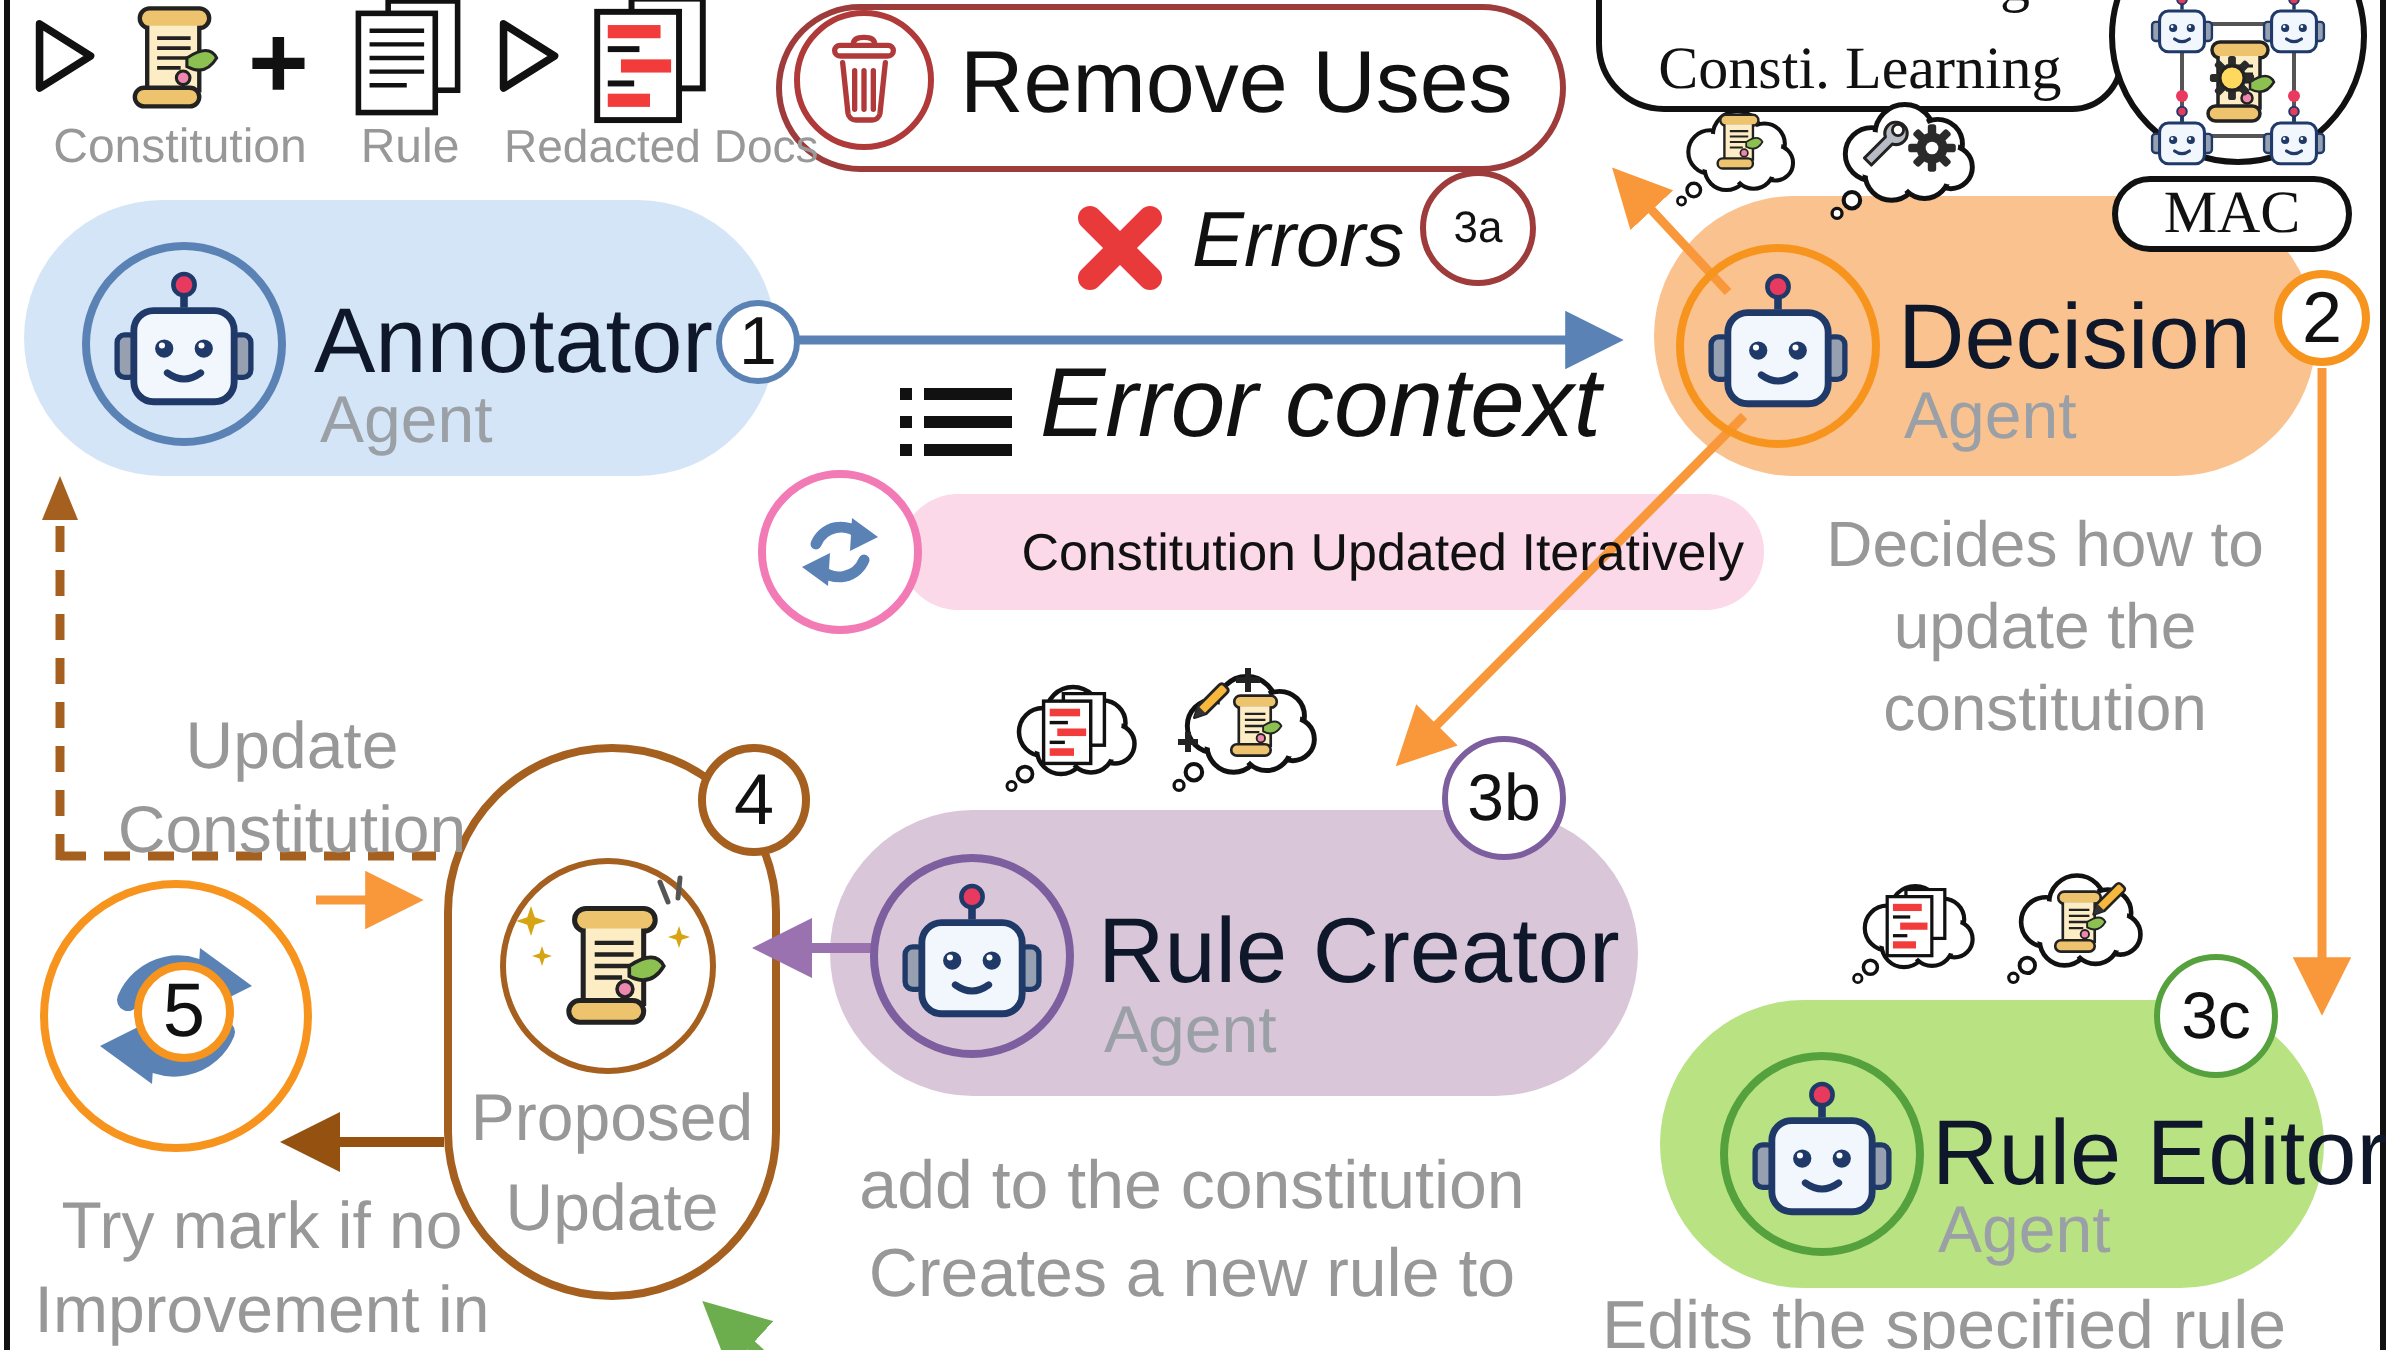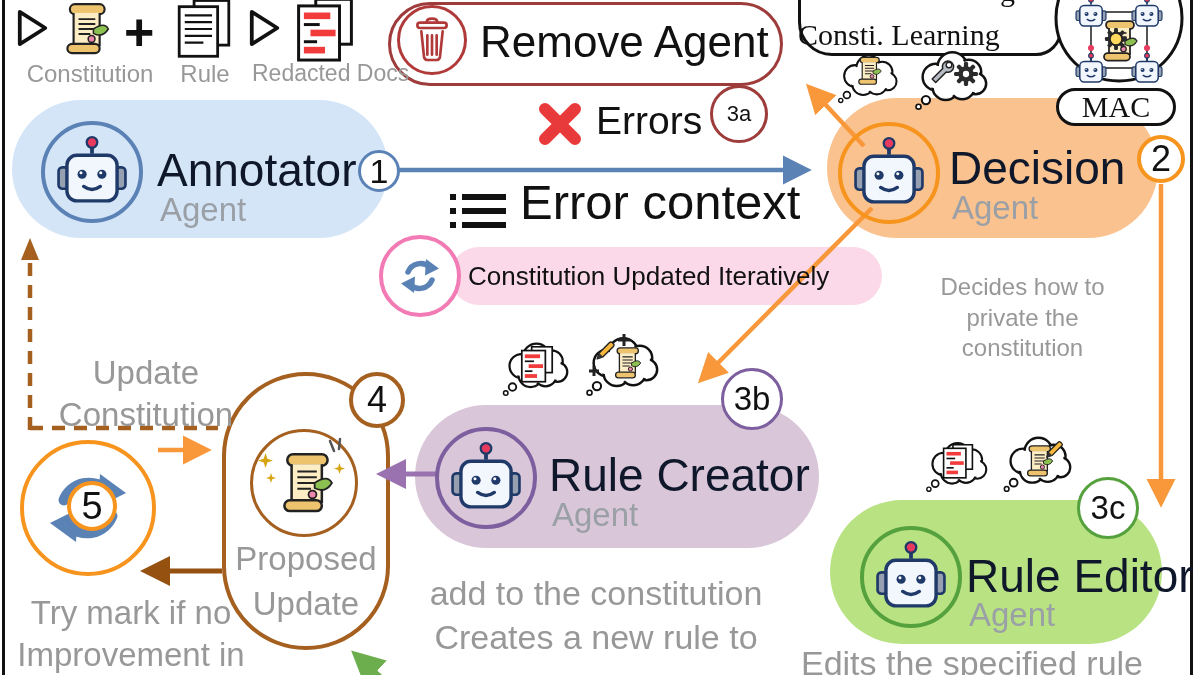--- a/index.html
+++ b/index.html
@@ -7,21 +7,21 @@
   #canvas{position:relative;width:1200px;height:675px;overflow:hidden;background:#fff;
           font-family:"Liberation Sans",sans-serif;color:#111}
   .abs{position:absolute}
   .pill{position:absolute;border-radius:999px}
   .ring{position:absolute;border-radius:50%;display:flex;align-items:center;justify-content:center}
   .badge{position:absolute;border-radius:50%;background:#fff;display:flex;align-items:center;justify-content:center;color:#111}
   .cap{position:absolute;color:#989898;text-align:center;line-height:1.28}
   .name{position:absolute;font-size:46px;color:#0f172a;white-space:nowrap}
   .role{position:absolute;font-size:33px;color:#9aa0a6}
   .serif{font-family:"Liberation Serif",serif}
-  .it{}
+  .it{font-style:italic}
   .iconlabel{position:absolute;color:#989898;font-size:24px;text-align:center;white-space:nowrap}
   svg{display:block}
 </style>
 </head>
 <body>
 
 <svg width="0" height="0" style="position:absolute">
 <defs>
   <symbol id="sym-robot" viewBox="0 0 100 100">
     <line x1="50" y1="26" x2="50" y2="13" stroke="#1f3a68" stroke-width="5"></line>
@@ -201,27 +201,27 @@
     </svg>
   <div class="iconlabel" style="left:12px;top:60px;width:156px">Constitution</div>
   <div class="iconlabel" style="left:168px;top:60px;width:74px">Rule</div>
   <div class="iconlabel" style="left:252px;top:60px;width:152px;font-size:23px">Redacted Docs</div>
 
   <div class="ring" style="left:397px;top:5px;width:70px;height:70px;border:3px solid #b03a3a">
     <svg width="40" height="48" viewBox="0 0 60 72">
         <use href="#sym-trash"></use>
       </svg>
   </div>
-  <div class="abs" style="left:480px;top:17px;font-size:44px">Remove Agent</div>
+  <div class="abs" style="left:480px;top:17px;font-size:44px">Remove Uses</div>
   <div class="badge" style="left:710px;top:85px;width:58px;height:58px;border:3.5px solid #9e3b3b;font-size:22px">
       <span>3a</span>
     </div>
 
   <div class="abs serif" style="left:1000px;top:-26px;font-size:30px;color:#111">g</div>
-  <div class="abs serif" style="left:798px;top:18px;width:264px;font-size:30px;color:#111">Consti. Learning</div>
+  <div class="abs serif" style="left:798px;top:18px;width:264px;text-align:center;font-size:30px;color:#111">Consti. Learning</div>
 
   <svg class="abs" style="left:1053px;top:-52px" width="132" height="150" viewBox="0 0 132 150">
     <circle cx="66" cy="70" r="63" fill="#fff" stroke="#111" stroke-width="3"></circle>
     <g stroke="#555" stroke-width="2">
         <path d="M38 64 H94 M38 120 H94 M38 64 V120 M94 64 V120"></path>
       </g>
     <circle cx="38" cy="100" r="3" fill="#e83a5f"></circle>
       <circle cx="94" cy="100" r="3" fill="#e83a5f"></circle>
     <use href="#sym-robot" x="21" y="48" width="34" height="34"></use>
     <use href="#sym-robot" x="77" y="48" width="34" height="34"></use>
@@ -274,30 +274,30 @@
         <rect x="0" y="2" width="6" height="6"></rect>
         <rect x="12" y="2" width="44" height="6"></rect>
     <rect x="0" y="16" width="6" height="6"></rect>
         <rect x="12" y="16" width="44" height="6"></rect>
     <rect x="0" y="30" width="6" height="6"></rect>
         <rect x="12" y="30" width="44" height="6"></rect>
       </g>
   </svg>
   <div class="abs it" style="left:520px;top:174px;font-size:49px">Error context</div>
 
-  <div class="abs" style="left:468px;top:261px;width:404px;text-align:left;font-size:26px;color:#111">Constitution Updated Iteratively</div>
+  <div class="abs" style="left:468px;top:261px;width:404px;text-align:right;font-size:26px;color:#111">Constitution Updated Iteratively</div>
   <div class="ring" style="left:379px;top:235px;width:82px;height:82px;border:4px solid #f27bb5;background:#fff">
     <svg width="50" height="50" viewBox="0 0 100 100" style="color:#5b82b5">
         <use href="#sym-refresh"></use>
       </svg>
   </div>
 
-  <div class="cap" style="left:880px;top:272px;width:285px;font-size:24px">
+  <div class="cap" style="left:880px;top:252px;width:285px;font-size:32px">
     <span style="display:block">Decides how to</span>
-    <span style="display:block">private the</span>
+    <span style="display:block">update the</span>
     <span style="display:block">constitution</span>
   </div>
   <div class="cap" style="left:46px;top:352px;width:200px;font-size:33px">
     <span style="display:block">Update</span>
     <span style="display:block">Constitution</span>
   </div>
   <div class="cap" style="left:230px;top:537px;width:152px;font-size:33px;line-height:1.36">
     <span style="display:block">Proposed</span>
     <span style="display:block">Update</span>
   </div>

